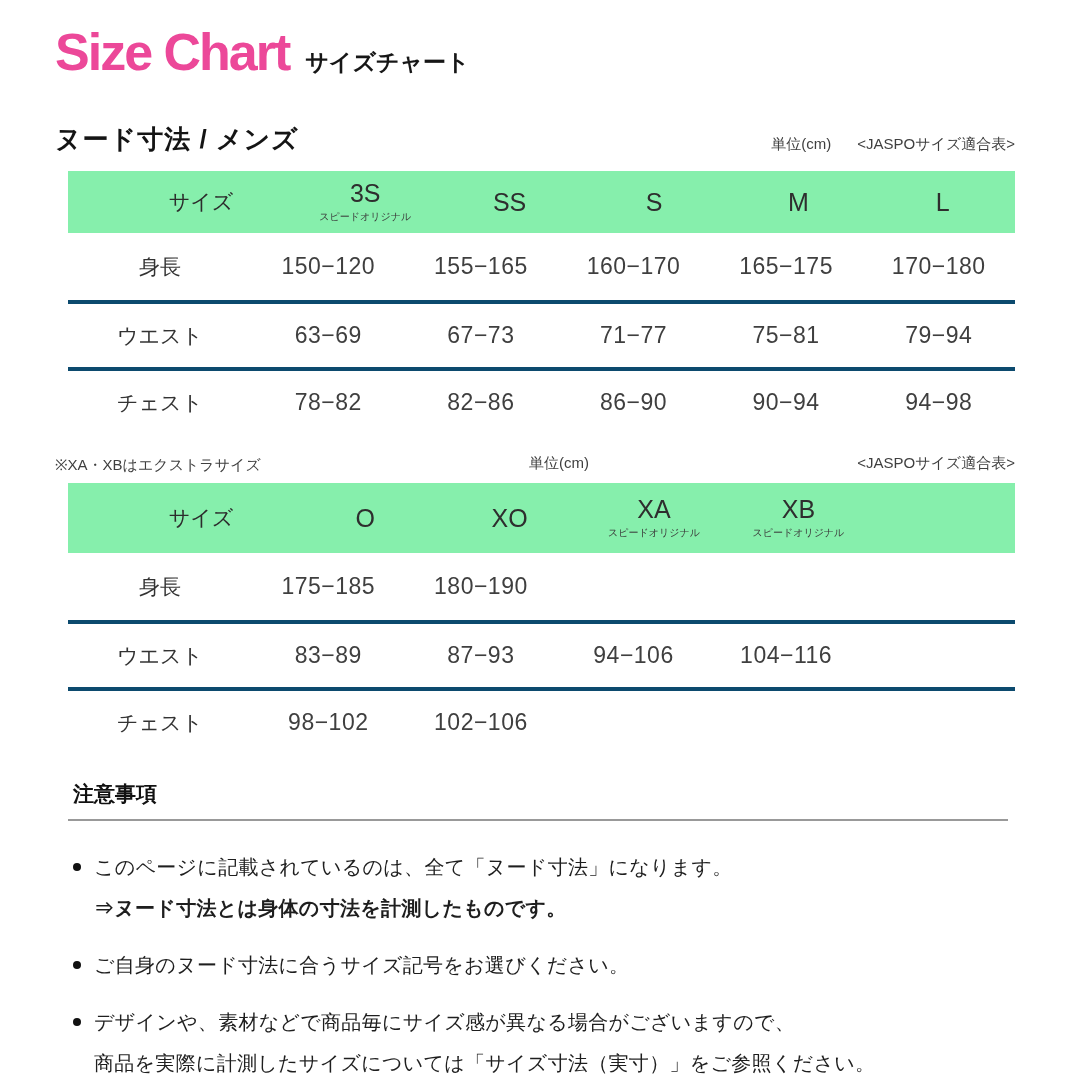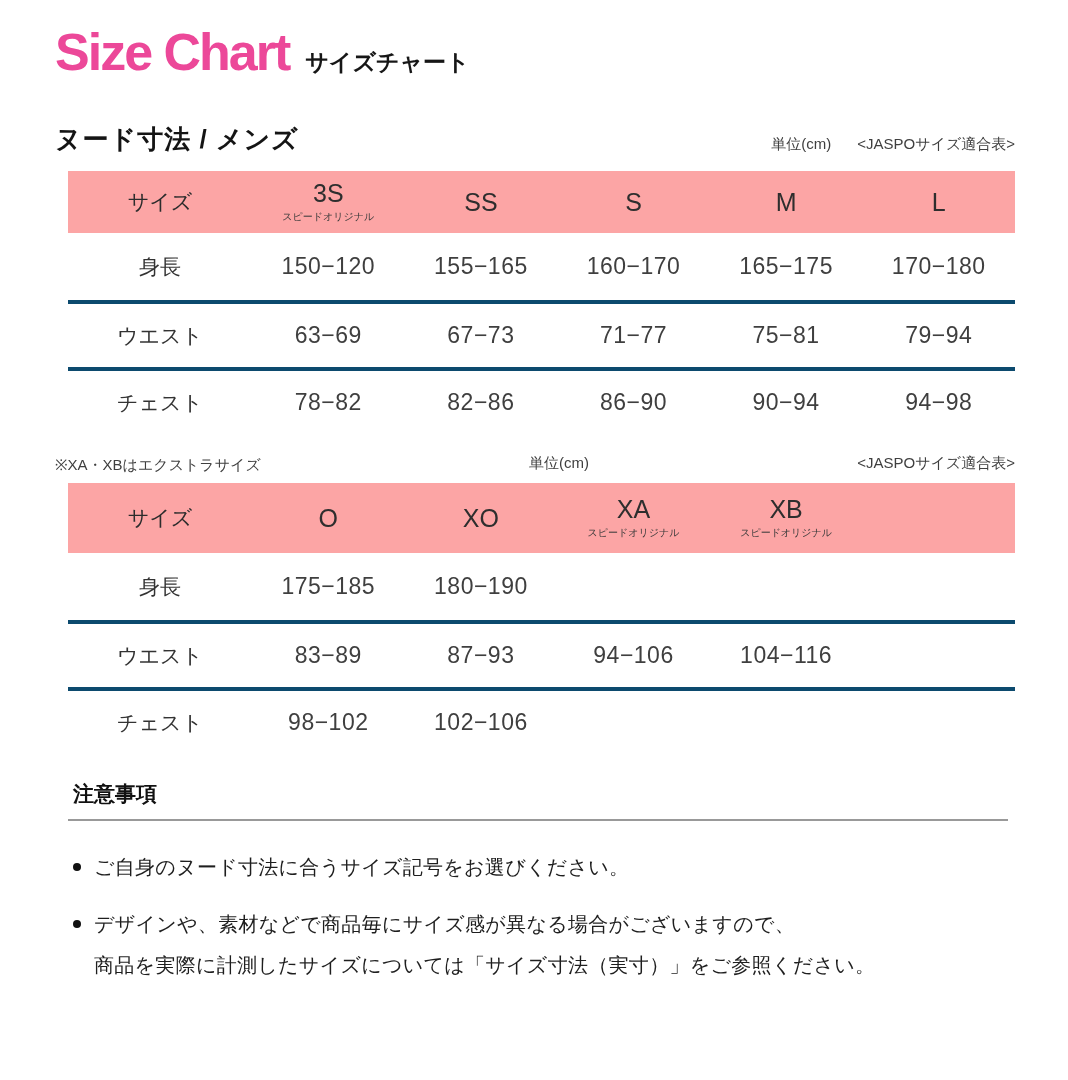--- a/index.html
+++ b/index.html
@@ -35,21 +35,21 @@
   .section-title { margin: 0; font-size: 26px; font-weight: 700; letter-spacing: 1px; color: #141414; }
   .unit-notes { display: flex; gap: 26px; font-size: 15px; color: #3f3f3f; padding-bottom: 3px; }
 
   
   .size-table { margin: 14px 0 0 13px; width: 947px; }
   .thead, .trow {
     display: grid;
     grid-template-columns: 184px 1fr 1fr 1fr 1fr 1fr;
     text-align: center;
   }
-  .thead { background: #fca5a5; align-items: center; }
+  .thead { background: #86efac; align-items: center; padding-left: 41px; }
   .t1 .thead { height: 62px; }
   .t2 .thead { height: 70px; }
   .trow { height: 67px; align-items: center; }
   .trow + .trow { border-top: 4px solid #0c4a6e; }
   .th { display: flex; flex-direction: column; align-items: center; justify-content: center; gap: 3px; }
   .size-label { font-size: 21px; color: #2c2c2c; }
   .size-name { font-size: 25px; color: #2e2e2e; line-height: 1.05; }
   .size-sub { font-size: 10px; color: #3a3a3a; }
   .row-label { font-size: 21px; color: #333; }
   .cell { font-size: 23px; color: #3f3f3f; letter-spacing: 0.5px; }
@@ -197,20 +197,27 @@
     </div>
   </div>
 
   <section class="notes">
     <h3 class="notes-heading">注意事項</h3>
     <div class="notes-rule"></div>
     <ul class="notes-list">
       <li class="note-item">
         <span class="bullet-dot"></span>
         <div class="note-text">
+          <div>このページに記載されているのは、全て「ヌード寸法」になります。</div>
+          <div class="note-line-bold">⇒ヌード寸法とは身体の寸法を計測したものです。</div>
+        </div>
+      </li>
+      <li class="note-item">
+        <span class="bullet-dot"></span>
+        <div class="note-text">
           <div>ご自身のヌード寸法に合うサイズ記号をお選びください。</div>
         </div>
       </li>
       <li class="note-item">
         <span class="bullet-dot"></span>
         <div class="note-text">
           <div>デザインや、素材などで商品毎にサイズ感が異なる場合がございますので、</div>
           <div>商品を実際に計測したサイズについては「サイズ寸法（実寸）」をご参照ください。</div>
         </div>
       </li>

